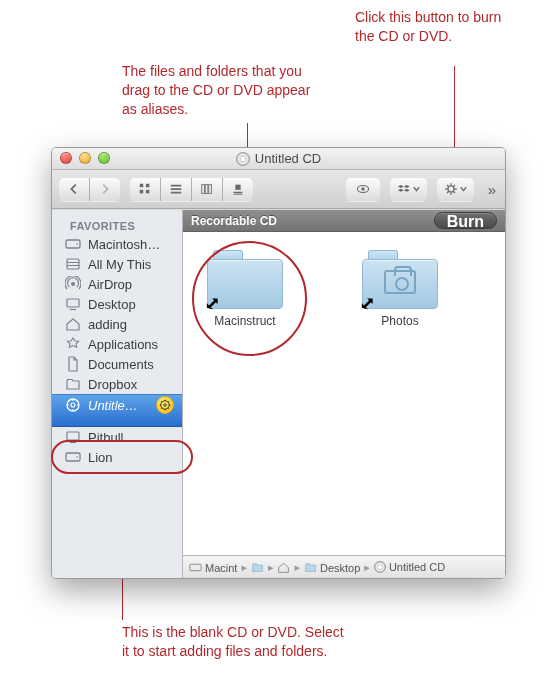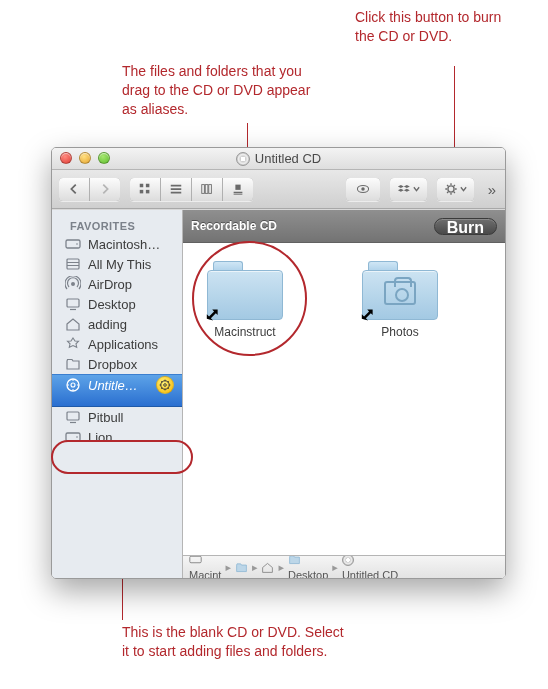--- a/index.html
+++ b/index.html
@@ -167,21 +167,21 @@
       display: flex;
       flex-direction: column;
       background: #fff;
     }
     .content-header {
       height: 22px;
       background: linear-gradient(to bottom, #8f8f8f, #737373);
       color: #fff;
       display: flex;
       align-items: center;
-      padding: 16px 8px;
+      padding: 10px 8px;
       font-size: 12px;
       font-weight: bold;
       text-shadow: 0 -1px 0 rgba(0,0,0,0.4);
       border-bottom: 1px solid #616161;
       gap: 28px;
     }
     .burn-button {
       margin-left: auto;
       height: 17px;
       padding: 0 12px;
@@ -271,24 +271,23 @@
       display: flex;
       align-items: center;
       padding: 0 6px;
       font-size: 11px;
       color: #555;
       gap: 3px;
       overflow: hidden;
     }
     .pathbar .seg {
       display: inline-flex;
-      align-items: flex-start;
+      align-items: flex-end;
       gap: 3px;
       white-space: nowrap;
-      flex-direction: column;
     }
     .pathbar .psep { color: #999; padding: 0 1px; }
     .pathbar svg { width: 13px; height: 13px; }
 
     
     .ann-circle {
       position: absolute;
       border: 2px solid #b3282d;
       border-radius: 50%;
     }
@@ -471,20 +470,29 @@
 
       <div class="sb-item">
         <span class="icon-slot">
             <svg viewBox="0 0 16 16">
               <path d="M8 2 L10 5 L13.5 5.3 L11 7.8 L11.7 11.2 L8 9.5 L4.3 11.2 L5 7.8 L2.5 5.3 L6 5 Z" fill="none" stroke="currentColor" stroke-width="1.1"></path>
             </svg>
           </span>
         <span>Applications</span>
       </div>
 
+      <div class="sb-item">
+        <span class="icon-slot">
+            <svg viewBox="0 0 14 16">
+              <path d="M3 1 L8 1 L11 4 L11 15 L3 15 Z" fill="none" stroke="currentColor" stroke-width="1.2"></path>
+              <path d="M8 1 L8 4 L11 4" fill="none" stroke="currentColor" stroke-width="1.2"></path>
+            </svg>
+          </span>
+        <span>Documents</span>
+      </div>
 
       <div class="sb-item">
         <span class="icon-slot">
             <svg viewBox="0 0 16 14">
               <path d="M2 4 L2 12 L14 12 L14 4 L8 4 L7 2.5 L2.5 2.5 Z" fill="none" stroke="currentColor" stroke-width="1.2"></path>
             </svg>
           </span>
         <span>Dropbox</span>
       </div>
 

